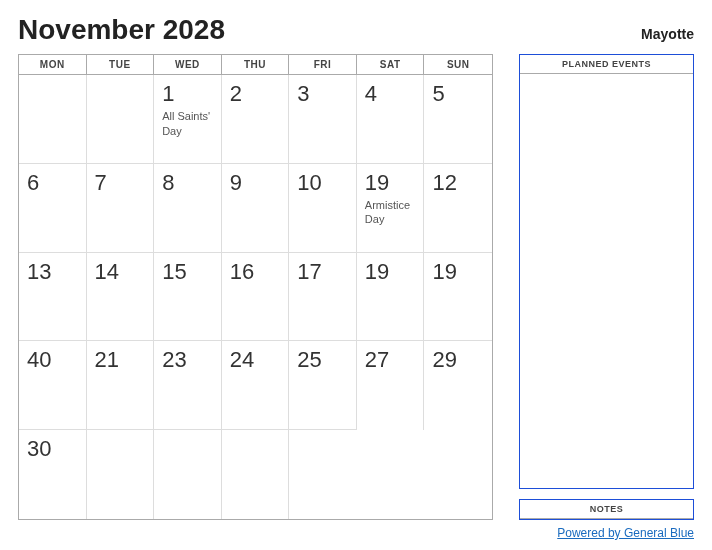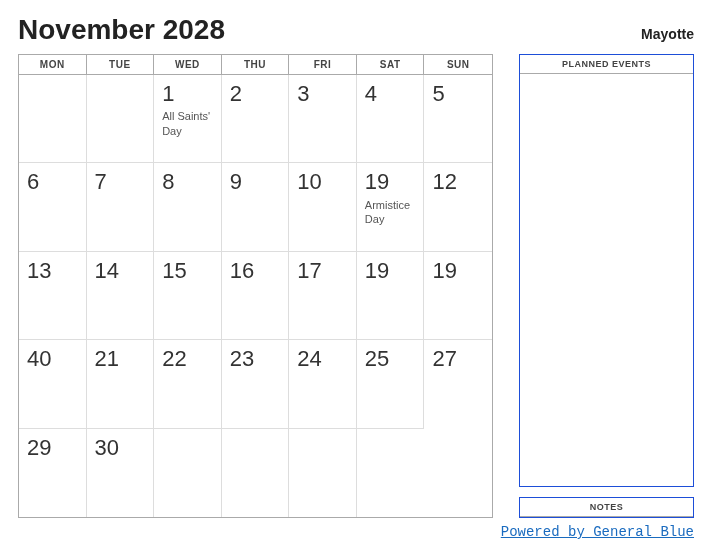--- a/index.html
+++ b/index.html
@@ -126,22 +126,21 @@
     }
     .planned-events-content {
       height: 200px;
     }
     .notes-content {
       height: 160px;
     }
     .footer {
       text-align: right;
       margin-top: 6px;
-      font-size: 14px;
-      font-family: Liberation Mono, monospace;
+      font-size: 12px;
     }
     .footer a {
       color: #1a6bbf;
       text-decoration: underline;
     }
   </style>
 </head>
 <body>
 
 <div class="page">
@@ -222,23 +221,20 @@
             <span class="day-number">19</span>
           </div>
           <div class="calendar-cell">
             <span class="day-number">19</span>
           </div>
           <div class="calendar-cell">
             <span class="day-number">40</span>
           </div>
           <div class="calendar-cell">
             <span class="day-number">21</span>
-          </div>
-          <div class="calendar-cell">
-            <span class="day-number">22</span>
           </div>
           <div class="calendar-cell">
             <span class="day-number">23</span>
           </div>
           <div class="calendar-cell">
             <span class="day-number">24</span>
           </div>
           <div class="calendar-cell">
             <span class="day-number">25</span>
           </div>

